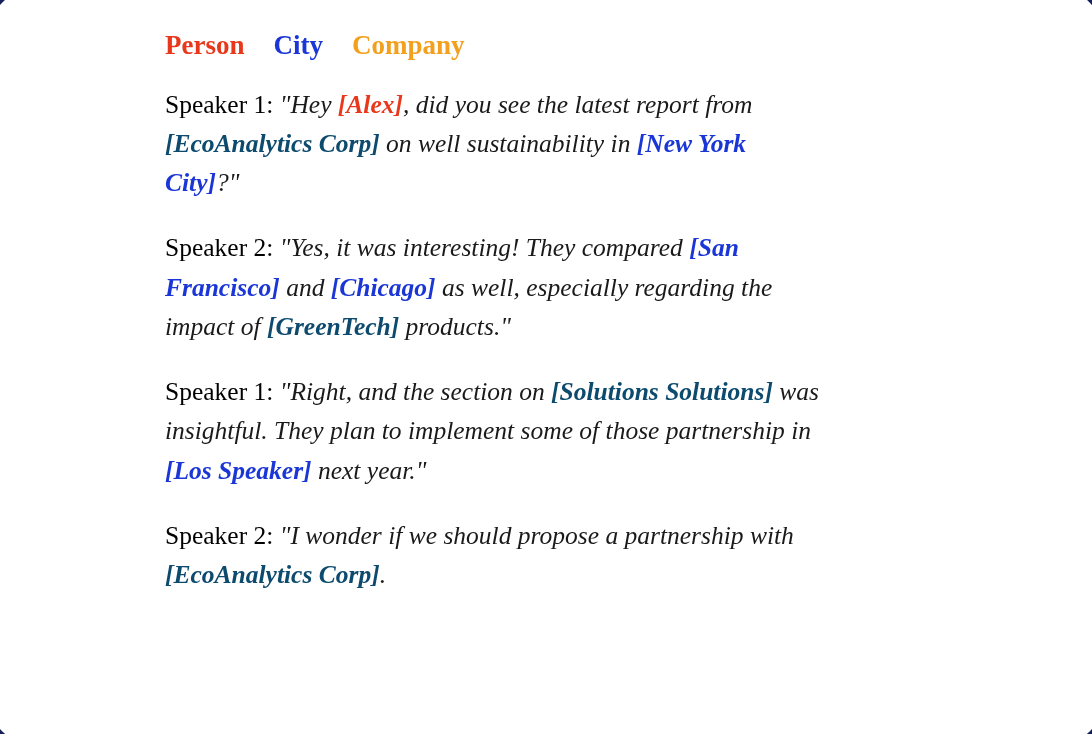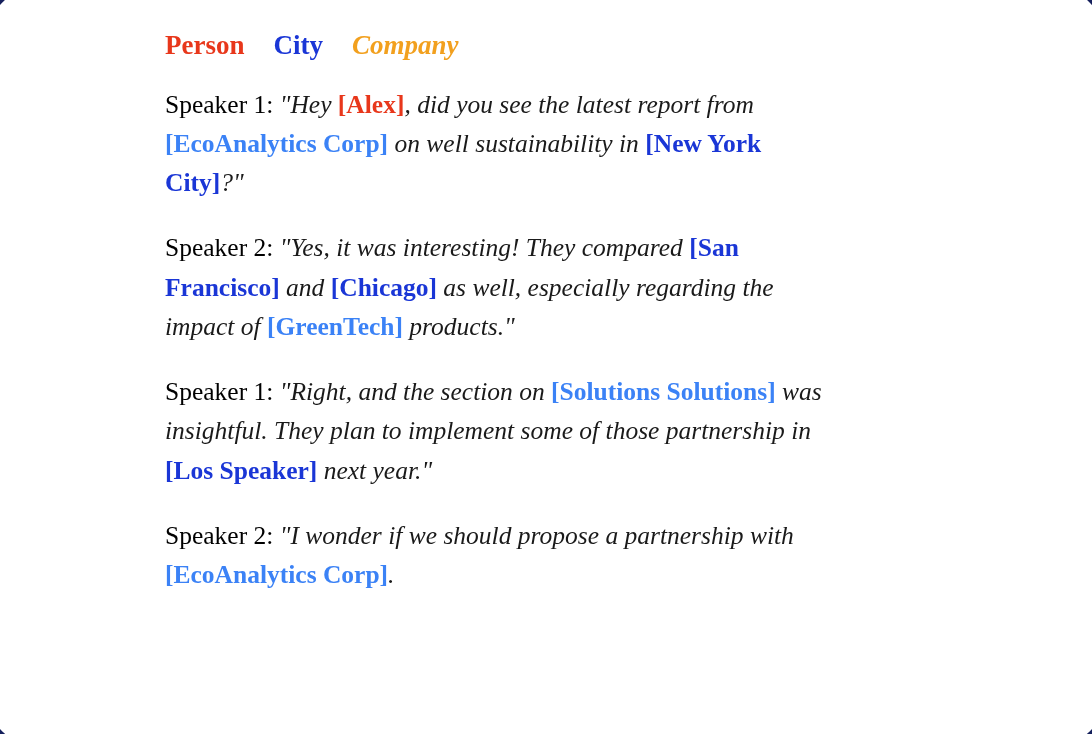--- a/index.html
+++ b/index.html
@@ -36,21 +36,21 @@
     white-space: nowrap;
     font-weight: bold;
     font-size: 27px;
     line-height: 1.0;
     margin-bottom: 22px;
   }
   #legend .legend-item {
     display: inline-block;
     margin-right: 29px;
   }
-  #legend .legend-item:last-child { margin-right: 8px; font-style: italic; }
+  #legend .legend-item:last-child { margin-right: 8px; }
 
   
   .turn {
     font-size: 25.5px;
     line-height: 1.545;
     color: #1a1a1a;
     margin-bottom: 13px;
     text-align: left;
   }
   .turn:last-child { margin-bottom: 0; }
@@ -58,25 +58,26 @@
   .speaker {
     font-weight: normal;
     font-style: normal;
     color: #000000;
   }
   .quote {
     font-style: italic;
     color: #1a1a1a;
   }
   .ent {
+    font-style: italic;
     font-weight: bold;
   }
   .ent-person  { color: #e8371b; }
   .ent-city    { color: #1a36d6; }
-  .ent-company { color: #3b82f6; }
+  .ent-company { color: #0c4a6e; }
 </style>
 </head>
 <body>
 
 <div id="card">
   <div id="content">
 
     <div id="legend"><span class="legend-item" style="color: rgb(232, 55, 27); font-family: Liberation Serif, serif;">Person</span><span class="legend-item" style="color: rgb(26, 54, 214); text-align: center;">City</span><span class="legend-item" style="color: rgb(242, 160, 30);">Company</span></div>
 
     <div id="turns">

